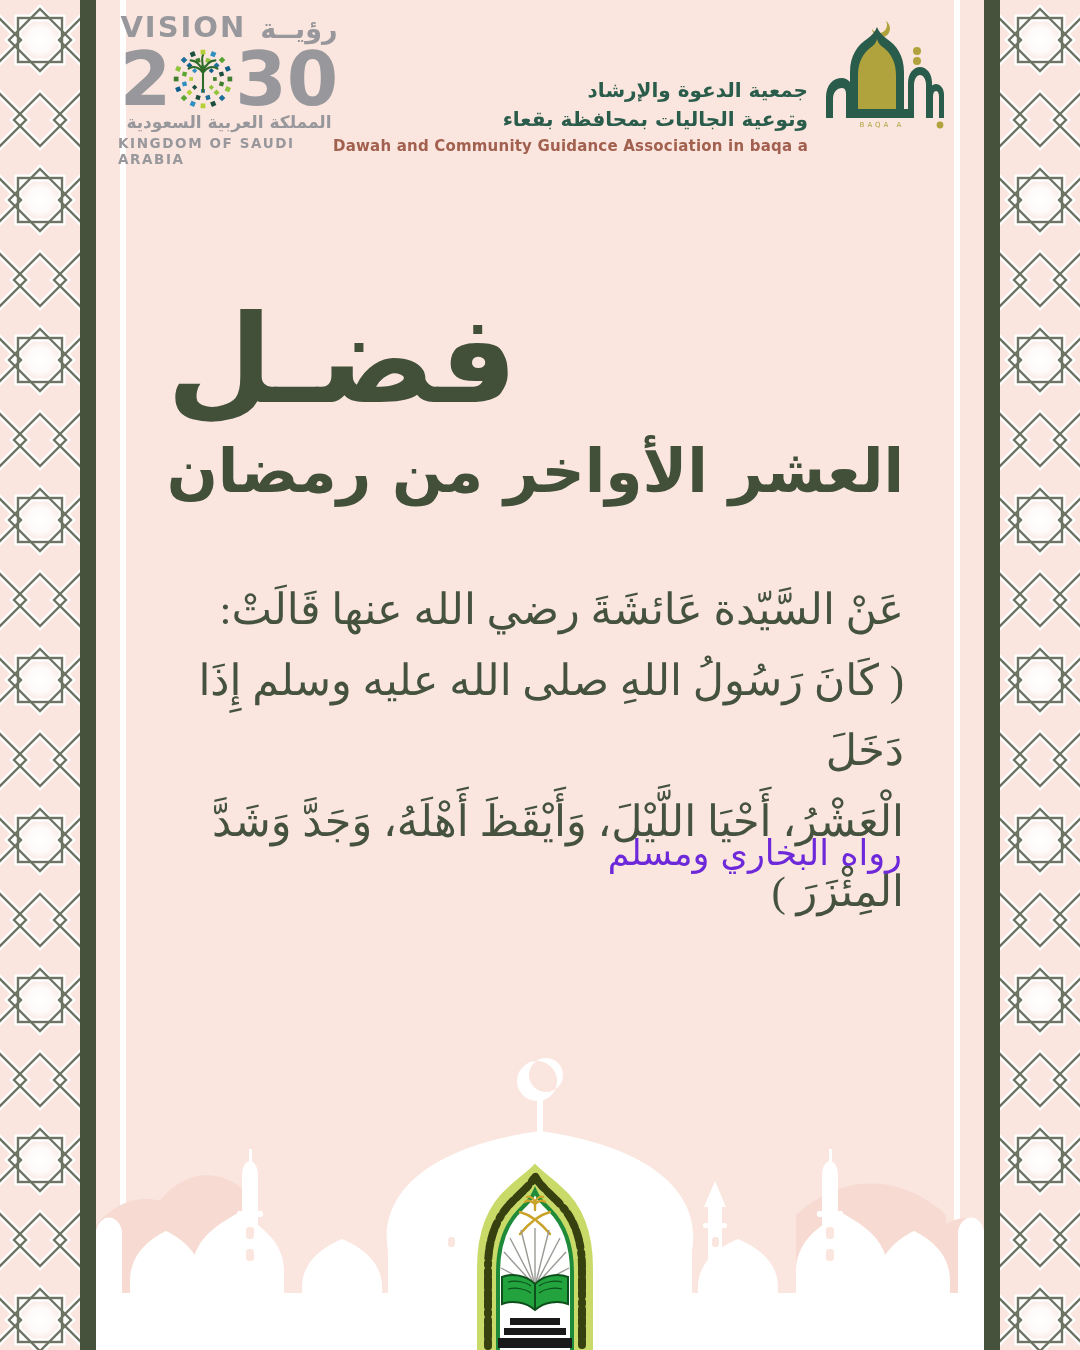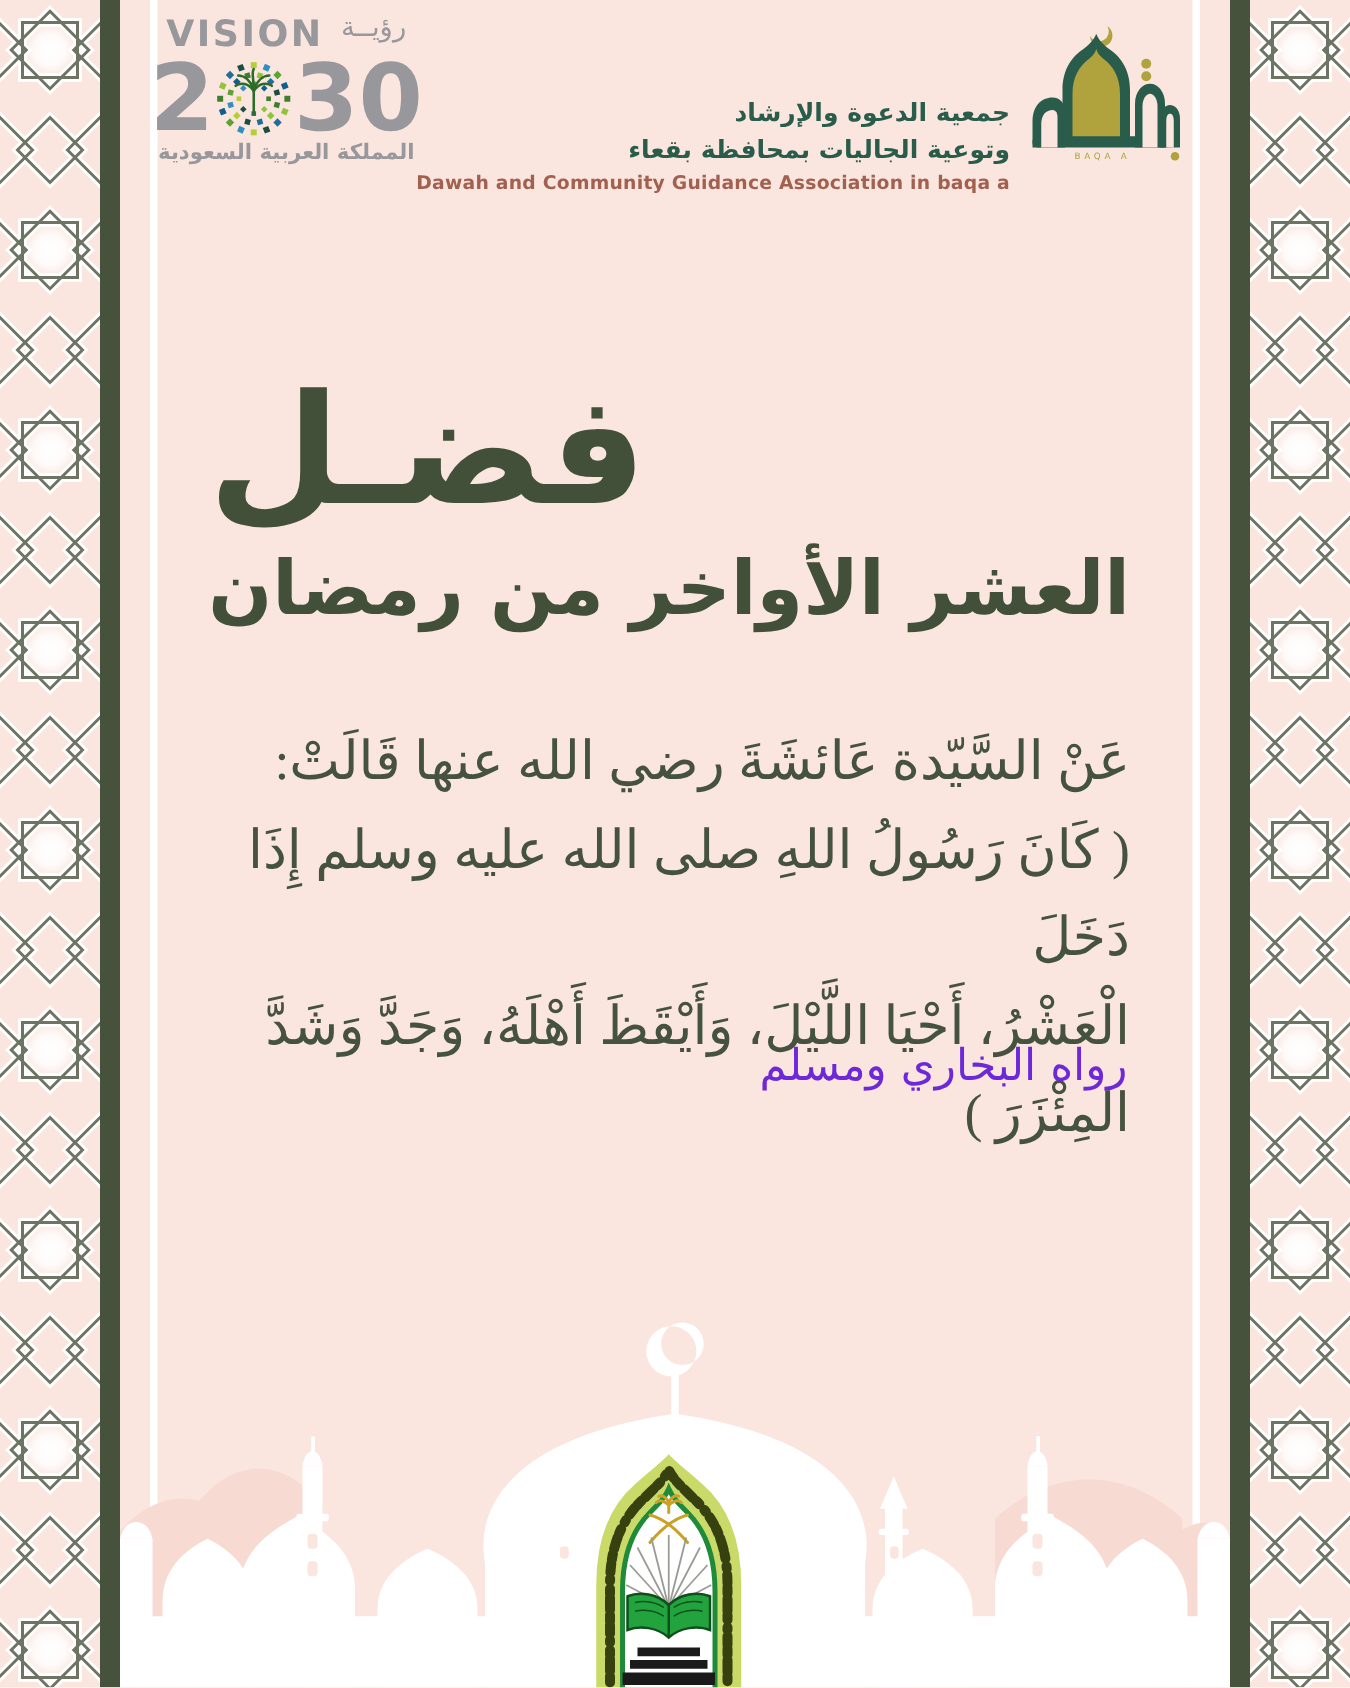--- a/index.html
+++ b/index.html
@@ -17,22 +17,22 @@
   .green-stripe.right{right:80px;}
   .white-line{position:absolute;top:0;height:1350px;width:6px;background:#ffffff;}
   .white-line.left{left:120px;}
   .white-line.right{right:120px;}
   
   .vision-logo{
     position:absolute;left:118px;top:10px;width:222px;
     display:flex;flex-direction:column;align-items:center;
     color:#97979c;
   }
-  .vision-row1{display:flex;align-items:flex-start;gap:14px;font-size:29px;font-weight:600;letter-spacing:2px;}
-  .vision-row1 .ar{font-size:22px;font-weight:400;letter-spacing:0;}
+  .vision-row1{display:flex;align-items:flex-end;gap:14px;font-size:29px;font-weight:600;letter-spacing:2px;}
+  .vision-row1 .ar{font-size:27px;font-weight:700;letter-spacing:0;}
   .vision-row2{display:flex;align-items:center;margin-top:-2px;}
   .vision-row2 .digit{font-size:74px;font-weight:800;line-height:1;}
   .vision-emblem{width:62px;height:62px;margin:0 1px;}
   .vision-ar-country{font-size:17px;font-weight:700;margin-top:-4px;}
   .vision-en-country{font-size:13.5px;font-weight:600;letter-spacing:1.6px;margin-top:3px;}
   .assoc-logo{position:absolute;right:136px;top:16px;display:flex;align-items:flex-start;gap:12px;}
   .assoc-text{display:flex;flex-direction:column;align-items:flex-end;text-align:right;margin-top:60px;}
   .assoc-text .ar{color:#2a5c4b;font-size:20px;font-weight:700;line-height:1.45;}
   .assoc-text .en{color:#a2604f;font-size:15px;font-weight:600;letter-spacing:.2px;margin-top:3px;}
   .assoc-mark{width:124px;height:114px;}
@@ -152,20 +152,21 @@
           <path d="M30,24 C26,18 20,17 16,20"></path>
           <path d="M30,24 C34,18 40,17 44,20"></path>
           <path d="M30,23 C27,15 22,12 18,12"></path>
           <path d="M30,23 C33,15 38,12 42,12"></path>
           <path d="M30,22 C30,14 28,10 30,7"></path>
         </g>
       </svg>
       <span class="digit">30</span>
     </div>
     <div class="vision-ar-country" dir="rtl">المملكة العربية السعودية</div>
+    <div class="vision-en-country">KINGDOM OF SAUDI ARABIA</div>
   </div>
 
   <div class="assoc-logo">
     <div class="assoc-text">
       <span class="ar">جمعية الدعوة والإرشاد</span>
       <span class="ar">وتوعية الجاليات بمحافظة بقعاء</span>
       <span class="en">Dawah and Community Guidance Association in baqa a</span>
     </div>
     <svg class="assoc-mark" viewBox="0 0 124 112" xmlns="http://www.w3.org/2000/svg">
 

